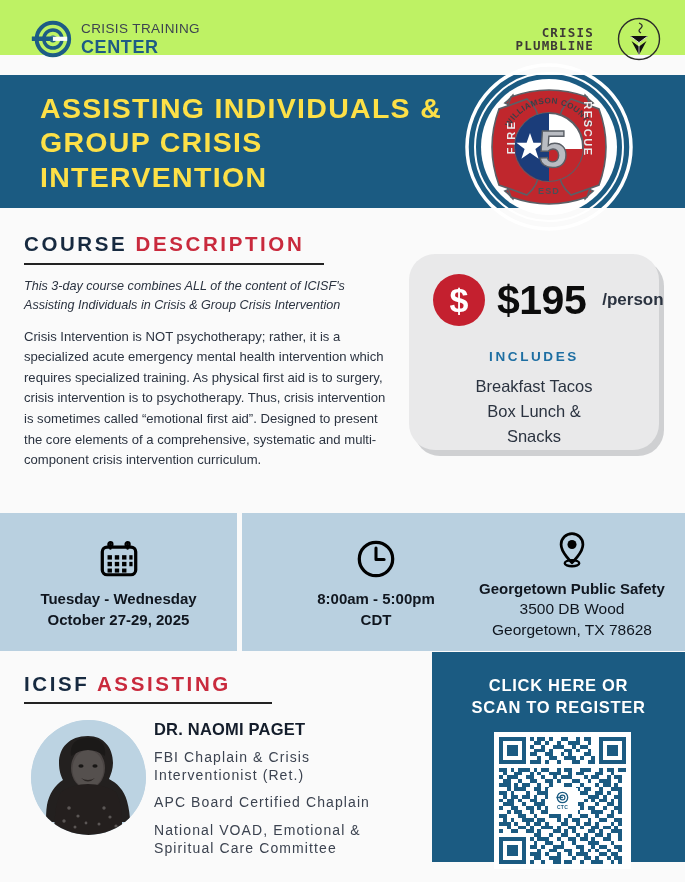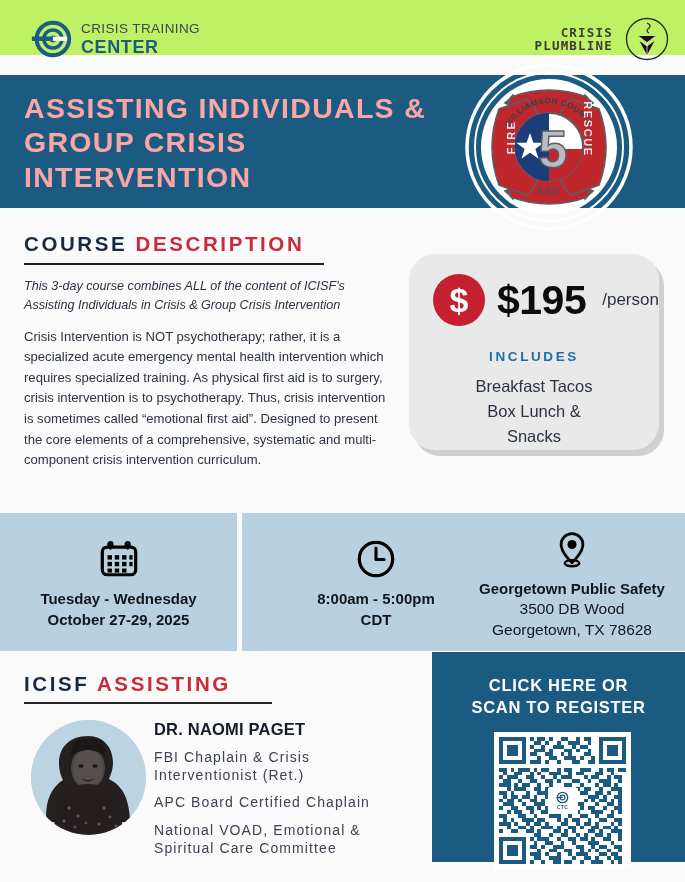--- a/index.html
+++ b/index.html
@@ -13,31 +13,31 @@
   .page{position:relative;width:685px;height:882px;background:#fafafa;}
 
   
   .topbar{position:absolute;left:0;top:0;width:685px;height:55px;background:#bef264;}
   .ctc-logo{position:absolute;left:30px;top:18px;display:flex;align-items:center;gap:9px;}
   .ctc-mark{width:42px;height:42px;flex:0 0 42px;}
   .ctc-words{line-height:1;}
   .ctc-l1{font-size:13.5px;letter-spacing:.4px;color:#3d4450;font-weight:400;}
   .ctc-l2{font-size:18px;letter-spacing:.6px;color:#1d5c85;font-weight:700;margin-top:2px;}
 
-  .plumb{position:absolute;right:16px;top:17px;display:flex;align-items:center;gap:12px;}
+  .plumb{position:absolute;right:24px;top:17px;display:flex;align-items:center;gap:23px;}
   .plumb-words{text-align:right;line-height:1.08;font-weight:700;color:#3e3a36;
     font-family:"DejaVu Sans Mono", monospace;}
   .plumb-l1{font-size:12.5px;letter-spacing:1.2px;}
   .plumb-l2{font-size:12.5px;letter-spacing:1.2px;}
   .plumb-mark{width:44px;height:44px;flex:0 0 44px;}
 
   
   .hero{position:absolute;left:0;top:75px;width:685px;height:133px;background:#1b5b82;}
-  .hero-title{position:absolute;left:24px;top:16px;width:430px;
-    color:#fca5a5;font-weight:800;font-size:28.5px;line-height:1.21;
+  .hero-title{position:absolute;left:40px;top:16px;width:430px;
+    color:#fde047;font-weight:800;font-size:28.5px;line-height:1.21;
     letter-spacing:1.3px;text-transform:uppercase;}
   .badge-wrap{position:absolute;left:464px;top:-13px;width:170px;height:170px;}
 
   
   .desc{position:absolute;left:24px;top:232px;width:370px;}
   .sec-head{font-size:20.5px;font-weight:700;letter-spacing:2.6px;}
   .sec-head .k1{color:#172a40;}
   .sec-head .k2{color:#c92a3d;}
   .rule{height:2px;background:#222; margin-top:7px;width:300px;}
   .desc p{margin:0;color:#2b3340;}
@@ -47,21 +47,21 @@
   
   .price-shadow{position:absolute;left:414px;top:260px;width:250px;height:196px;
     background:#cfd0d2;border-radius:26px;}
   .price-card{position:absolute;left:409px;top:254px;width:250px;height:196px;
     background:#e9e9ea;border-radius:26px;}
   .price-row{position:absolute;left:24px;top:20px;display:flex;align-items:center;gap:12px;}
   .dollar-badge{width:52px;height:52px;border-radius:50%;background:#c4202f;
     color:#fff;font-size:34px;font-weight:800;display:flex;align-items:center;
     justify-content:center;line-height:1;}
   .price-amount{font-size:41px;font-weight:800;color:#0c0c0c;letter-spacing:-.5px;line-height:1;}
-  .price-unit{font-size:17px;color:#2b3340;font-weight:400;margin-left:4px;}
+  .price-unit{font-size:17px;color:#2b3340;font-weight:700;margin-left:4px;}
   .includes{position:absolute;left:0;top:95px;width:250px;text-align:center;
     font-size:13.5px;font-weight:700;letter-spacing:2.6px;color:#1d6ea2;}
   .includes-list{position:absolute;left:0;top:120px;width:250px;text-align:center;
     font-size:16.5px;line-height:1.52;color:#2b3340;}
 
   
   .band{position:absolute;left:0;top:513px;width:685px;height:138px;}
   .panel{position:absolute;top:0;height:138px;background:#b9d0e0;
     display:flex;flex-direction:column;align-items:center;justify-content:center;}
   .p1{left:0;width:237px;}

